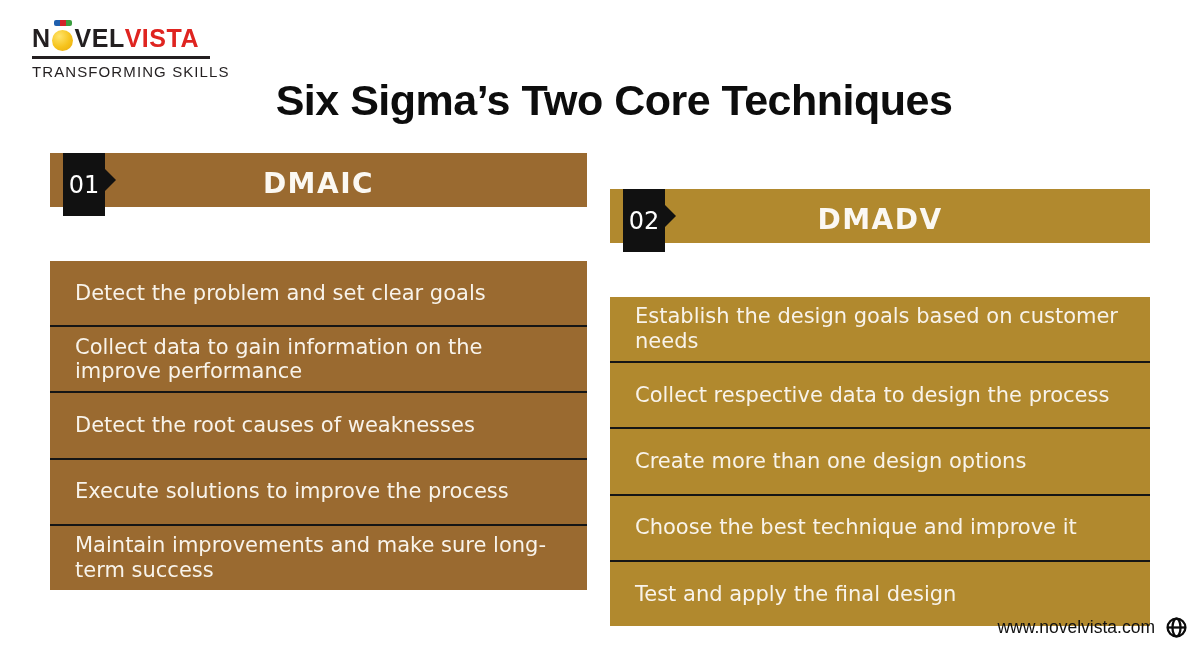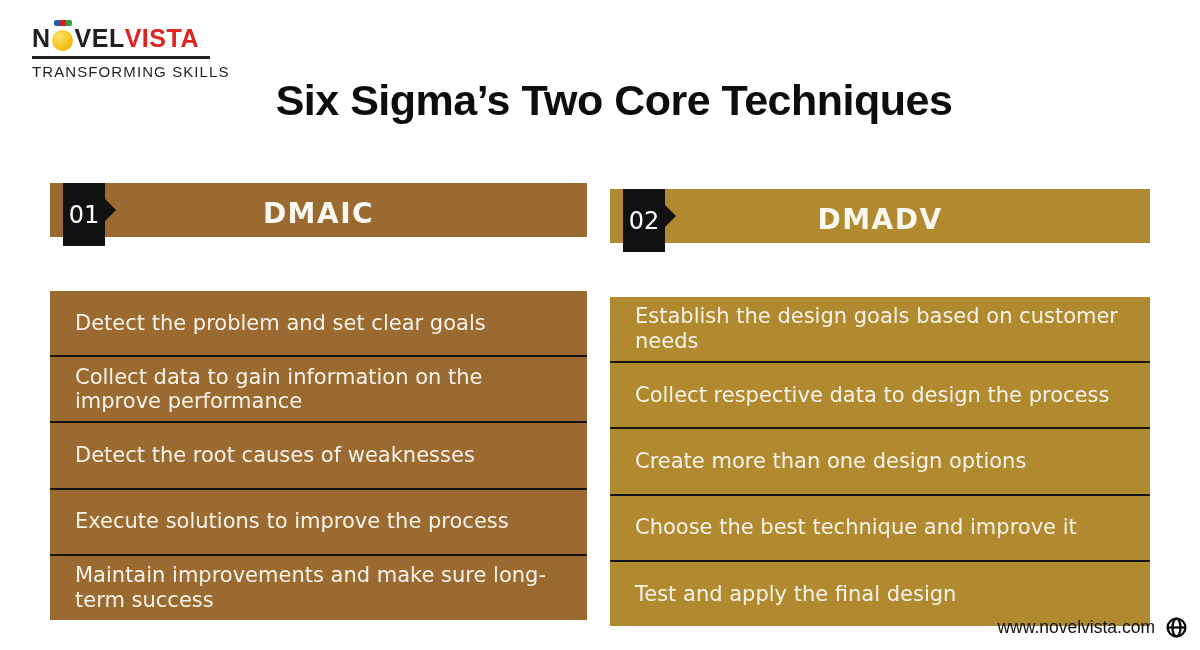--- a/index.html
+++ b/index.html
@@ -47,21 +47,21 @@
   .title {
     position: absolute; left: 4px; top: 79px; width: 100%;
     text-align: center;
     font-family: "Liberation Sans", sans-serif;
     font-weight: bold; font-size: 43px; letter-spacing: -0.5px;
     color: #0d0d0d; line-height: 1; padding-left: 20px;
   }
 
   
   .col { position: absolute; top: 153px; }
-  .col-left  { left: 50px;  width: 537px; margin-top: 30px; }
+  .col-left  { left: 50px;  width: 537px; }
   .col-right { left: 610px; width: 540px; margin-top: 36px; }
   .col-left  .tinted { background: #9a6a30; }
   .col-right .tinted { background: #b1892e; }
 
   .bar { position: relative; height: 54px; }
   .bar-label {
     height: 60px; display: flex; align-items: center; justify-content: center;
     font-weight: bold; font-size: 28px; letter-spacing: 1.5px;
     color: #fbf8f2;
   }

